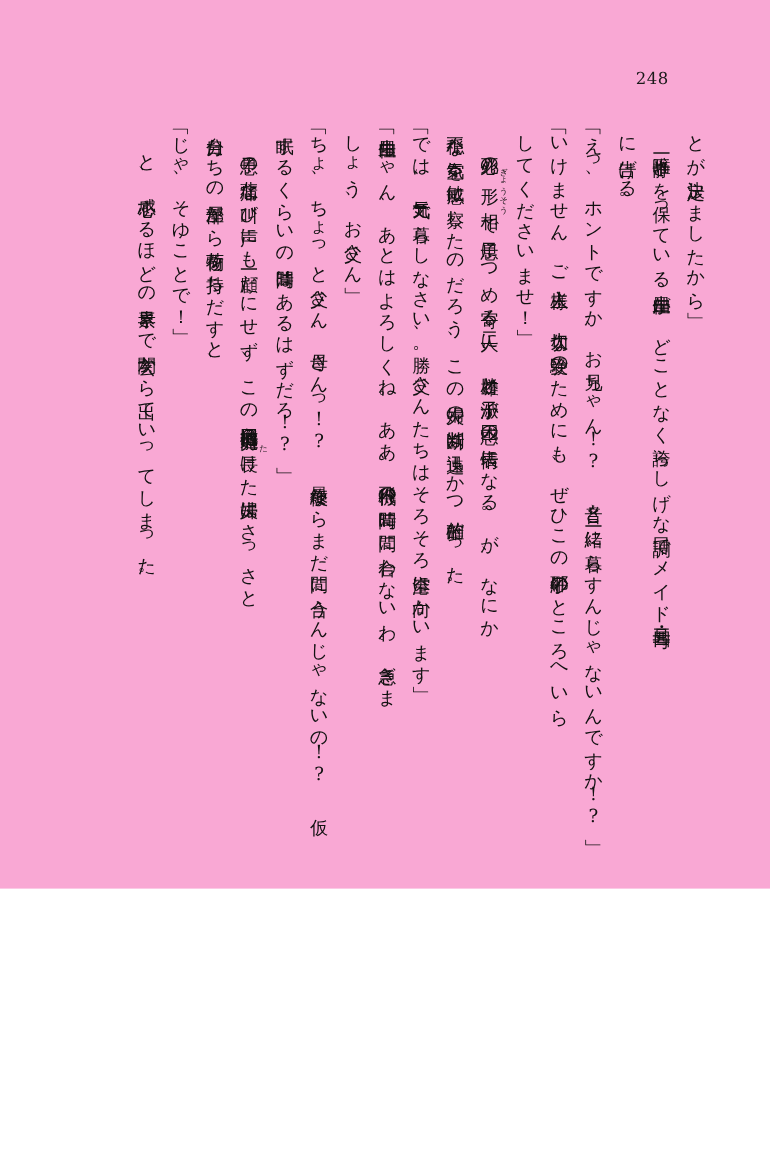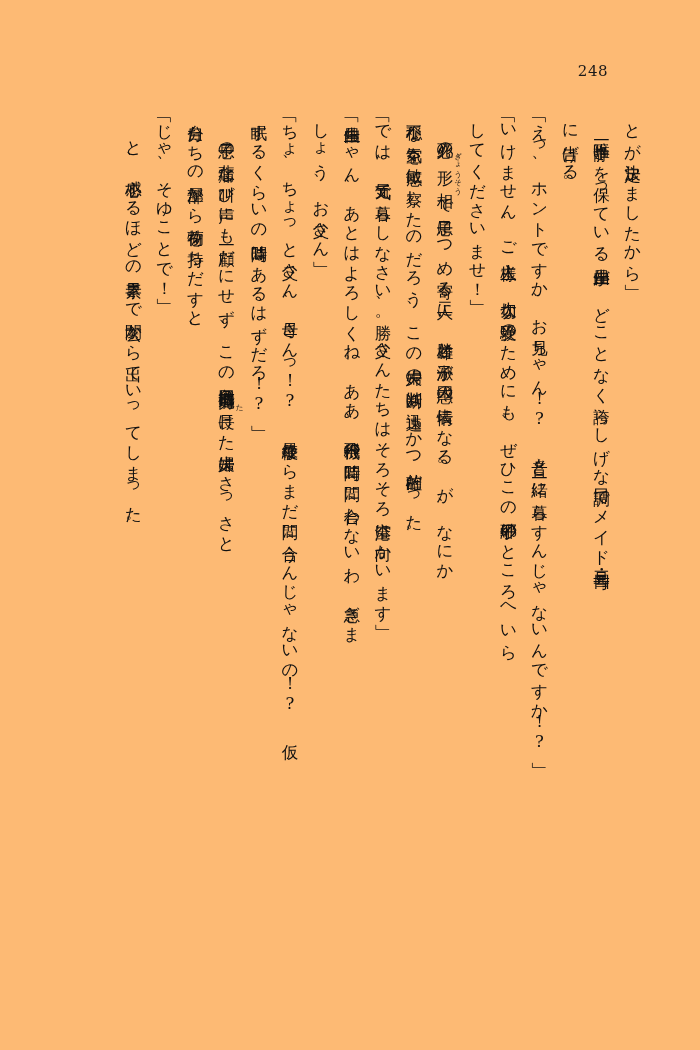--- a/index.html
+++ b/index.html
@@ -3,22 +3,22 @@
 <meta charset="utf-8">
 <style>
   html, body {
     margin: 0;
     padding: 0;
     background: #ffffff;
   }
   .page {
     position: relative;
     width: 700px;
-    height: 1050px;
-    background: #fdba74;
+    height: 808px;
+    background: #f9a8d4;
     overflow: hidden;
     font-family: "DejaVu Serif", "Liberation Serif", serif;
     color: #111111;
   }
   .page-number {
     position: absolute;
     top: 62px;
     right: 92px;
     font-size: 15px;
     letter-spacing: 0.5px;

